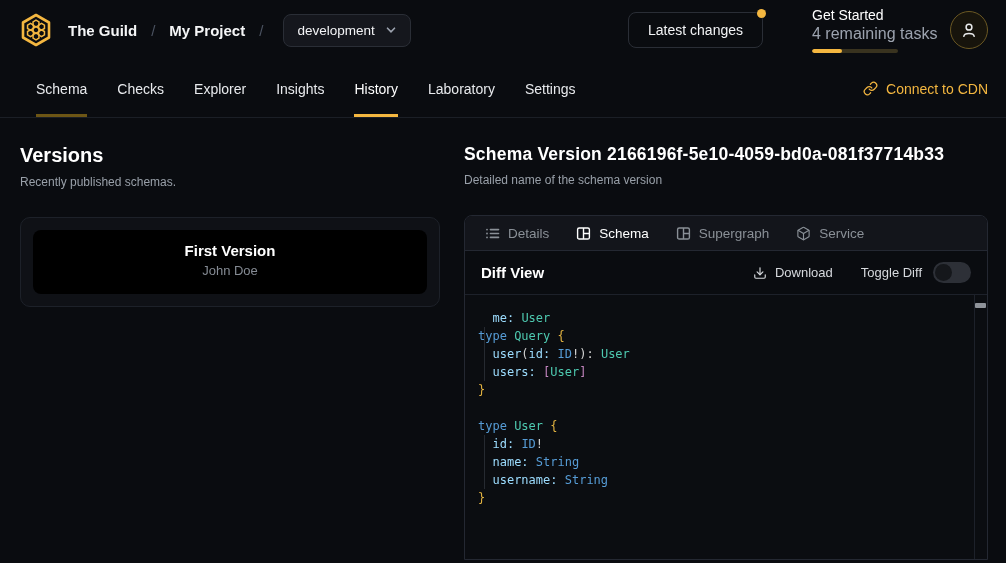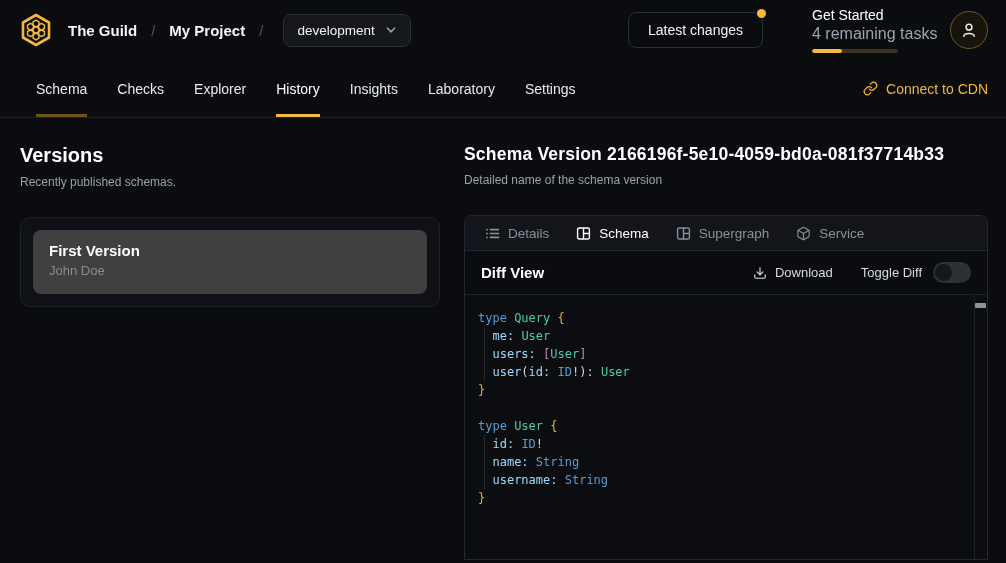--- a/index.html
+++ b/index.html
@@ -60,21 +60,21 @@
   .main { display:flex; gap:24px; padding:26px 18px 0 20px; }
   .col-left { width:420px; flex:0 0 auto; }
   .col-right { flex:1; min-width:0; }
   .sec-title { font-size:20px; font-weight:700; color:#fff; }
   .sec-title.right { font-size:17.5px; font-weight:600; letter-spacing:.2px; }
   .sec-sub { font-size:12px; color:#99a0a9; margin-top:8px; }
 
   
   .versions-card { margin-top:28px; background:#0f1116; border:1px solid #1d2129;
                    border-radius:10px; padding:12px; }
-  .version-item { background:#404040; border-radius:8px; padding:12px 16px 16px; cursor:pointer; }
+  .version-item { background:#000000; border-radius:8px; padding:12px 16px 16px; cursor:pointer;text-align:center; }
   .vi-title { font-size:15px; font-weight:600; color:#fff; }
   .vi-author { font-size:13px; color:#858b94; margin-top:4px; }
   .vi-meta { margin-top:14px; display:flex; align-items:center; }
   .vi-dot { width:8px; height:8px; border-radius:50%; background:#10b981;
             box-shadow:0 0 0 3px rgba(16,185,129,.15); }
   .vi-status { margin-left:11px; font-size:13px; color:#e5e7eb; }
   .vi-service { margin-left:auto; font-size:12px; font-weight:700; color:#fff; }
 
   
   .panel { margin-top:28px; border:1px solid #242832; border-radius:8px 8px 0 0;
@@ -167,22 +167,22 @@
       </svg>
     </span>
   </div>
 </div>
 
 <div class="nav">
   <div class="nav-tabs">
     <a class="nav-tab dim-active">Schema</a>
     <a class="nav-tab">Checks</a>
     <a class="nav-tab">Explorer</a>
+    <a class="nav-tab">Insights</a>
     <a class="nav-tab active">History</a>
-    <a class="nav-tab">Insights</a>
     <a class="nav-tab">Laboratory</a>
     <a class="nav-tab">Settings</a>
   </div>
   <a class="cdn-link">
     <span>
       <svg width="15" height="15" viewBox="0 0 24 24" fill="none" stroke="#f4b740" stroke-width="2" stroke-linecap="round" stroke-linejoin="round">
         <path d="M10 13a5 5 0 0 0 7.54.54l3-3a5 5 0 0 0-7.07-7.07l-1.72 1.71"></path>
         <path d="M14 11a5 5 0 0 0-7.54-.54l-3 3a5 5 0 0 0 7.07 7.07l1.71-1.71"></path>
       </svg>
     </span>
@@ -270,24 +270,24 @@
           </div>
           <span class="toggle-label">Toggle Diff</span>
           <div class="switch">
             <div class="switch-knob"></div>
           </div>
         </div>
       </div>
 
       <div class="code-area">
         <div class="code-content">
+            <div class="code-line"><span class="tok-pl">  </span><span class="tok-fd">me</span><span class="tok-fd">:</span><span class="tok-pl"> </span><span class="tok-ty">User</span></div>
             <div class="code-line"><span class="tok-kw">type</span><span class="tok-pl"> </span><span class="tok-ty">Query</span><span class="tok-pl"> </span><span class="tok-br">{</span></div>
-            <div class="code-line"><span class="tok-pl">  </span><span class="tok-fd">me</span><span class="tok-fd">:</span><span class="tok-pl"> </span><span class="tok-ty">User</span></div>
+            <div class="code-line"><span class="tok-pl">  </span><span class="tok-fd">user</span><span class="tok-pu">(</span><span class="tok-fd">id</span><span class="tok-fd">:</span><span class="tok-pl"> </span><span class="tok-sc">ID</span><span class="tok-pu">!</span><span class="tok-pu">)</span><span class="tok-pu">:</span><span class="tok-pl"> </span><span class="tok-ty">User</span></div>
             <div class="code-line"><span class="tok-pl">  </span><span class="tok-fd">users</span><span class="tok-fd">:</span><span class="tok-pl"> </span><span class="tok-bk">[</span><span class="tok-ty">User</span><span class="tok-bk">]</span></div>
-            <div class="code-line"><span class="tok-pl">  </span><span class="tok-fd">user</span><span class="tok-pu">(</span><span class="tok-fd">id</span><span class="tok-fd">:</span><span class="tok-pl"> </span><span class="tok-sc">ID</span><span class="tok-pu">!</span><span class="tok-pu">)</span><span class="tok-pu">:</span><span class="tok-pl"> </span><span class="tok-ty">User</span></div>
             <div class="code-line"><span class="tok-br">}</span></div>
             <div class="code-line">&nbsp;</div>
             <div class="code-line"><span class="tok-kw">type</span><span class="tok-pl"> </span><span class="tok-ty">User</span><span class="tok-pl"> </span><span class="tok-br">{</span></div>
             <div class="code-line"><span class="tok-pl">  </span><span class="tok-fd">id</span><span class="tok-fd">:</span><span class="tok-pl"> </span><span class="tok-sc">ID</span><span class="tok-pu">!</span></div>
             <div class="code-line"><span class="tok-pl">  </span><span class="tok-fd">name</span><span class="tok-fd">:</span><span class="tok-pl"> </span><span class="tok-sc">String</span></div>
             <div class="code-line"><span class="tok-pl">  </span><span class="tok-fd">username</span><span class="tok-fd">:</span><span class="tok-pl"> </span><span class="tok-sc">String</span></div>
             <div class="code-line"><span class="tok-br">}</span></div>
           </div>
         <div class="scroll-gutter">
           <div class="scroll-thumb"></div>

